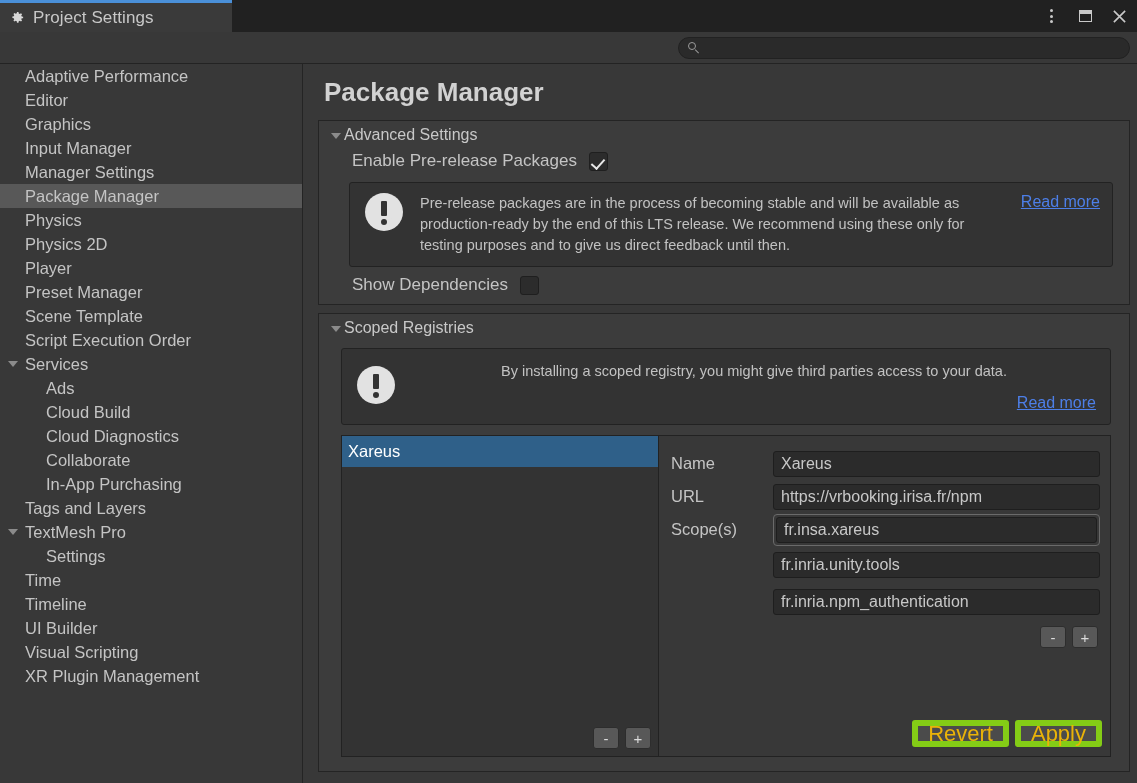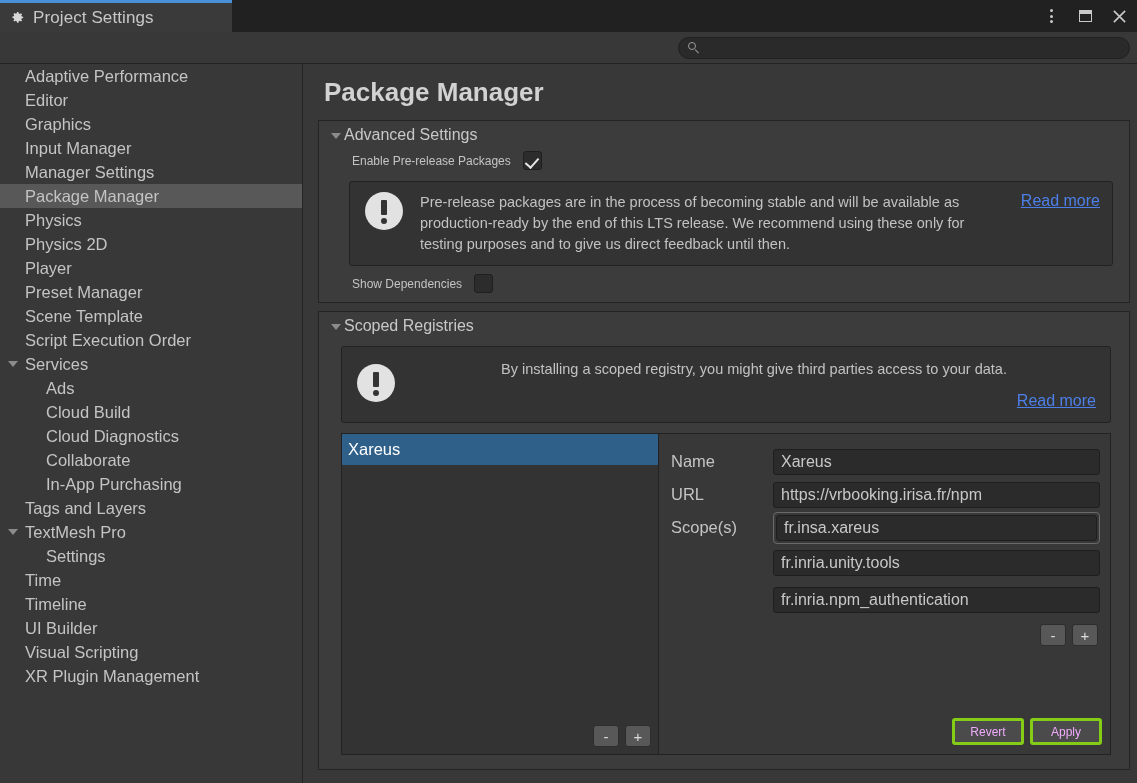--- a/index.html
+++ b/index.html
@@ -93,21 +93,21 @@
     display: flex; align-items: center; gap: 3px;
     color: #c8c8c8; font-size: 16px; padding: 5px 0 3px 12px;
   }
   .foldout .tri2 {
     width: 0; height: 0; flex: none;
     border-left: 5.5px solid transparent; border-right: 5.5px solid transparent;
     border-top: 6.5px solid #8b8b8b; margin-top: 2px;
   }
 
   .row { display: flex; align-items: center; padding: 4px 0 4px 33px; }
-  .row-label { color: #c4c4c4; font-size: 12px; }
+  .row-label { color: #c4c4c4; font-size: 17px; }
   .cbox {
     width: 19px; height: 19px; background: #2c2c2c; border: 1px solid #1f1f1f;
     border-radius: 3px; margin-left: 12px; position: relative; flex: none;
   }
   .cbox.on::after {
     content: ""; position: absolute; left: 4px; top: 3px;
     width: 6px; height: 11px; border: solid #e8e8e8;
     border-width: 0 2.4px 2.4px 0; transform: rotate(42deg);
   }
 
@@ -173,22 +173,22 @@
     flex: 1; height: 26px; background: #2b2b2b; border: 1px solid #1e1e1e;
     border-radius: 3px; color: #c8c8c8; font-size: 16px;
     padding: 0 7px; outline: none; font-family: inherit;
   }
   .focusring { border: 1px solid #6a6a6a; border-radius: 4px; padding: 2px; flex: 1; display: flex; }
   .focusring .finput { flex: 1; }
   .scoperow { display: flex; align-items: center; height: 37px; padding-left: 102px; }
   .scopebtns { display: flex; gap: 6px; justify-content: flex-end; padding: 6px 2px 0 0; }
   .formbtns { position: absolute; right: 8px; bottom: 9px; display: flex; gap: 6px; }
   .bigbtn {
-    min-width: 72px; height: 27px; background: #4b4b4b; border: 3px solid #84cc16;
-    border-radius: 3px; color: #f0abfc; font-size: 12px;
+    min-width: 72px; height: 27px; background: #4b4b4b; border: 6px solid #84cc16;
+    border-radius: 3px; color: #eab308; font-size: 22px;
     display: flex; align-items: center; justify-content: center;
     padding: 0 10px; cursor: default;
   }
 </style>
 </head>
 <body>
 
 <div id="app">
 
   <div class="titlebar">

